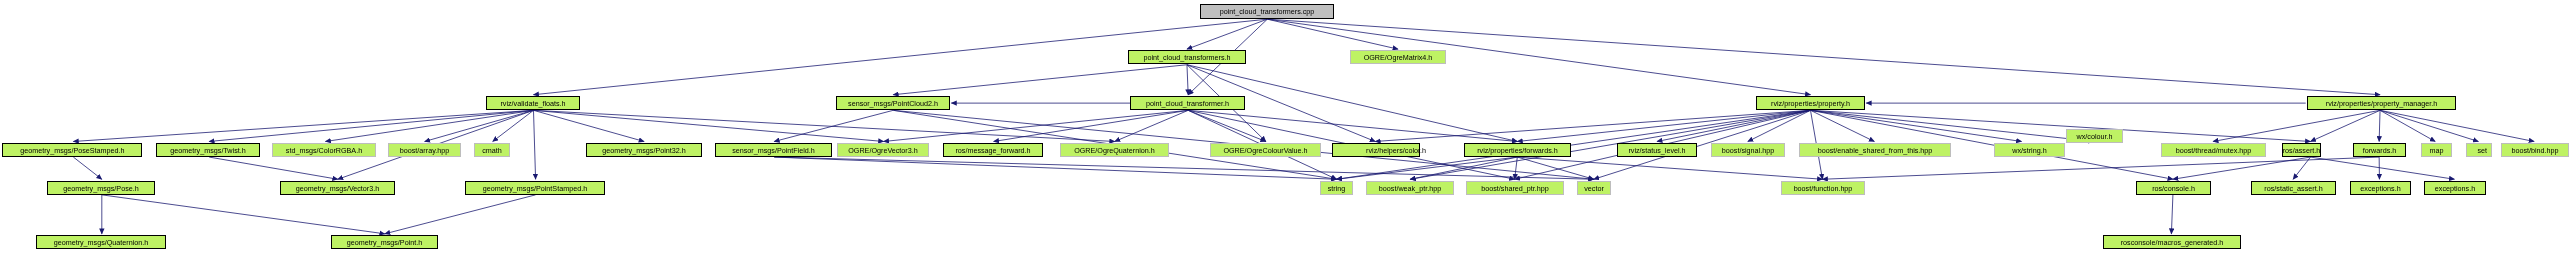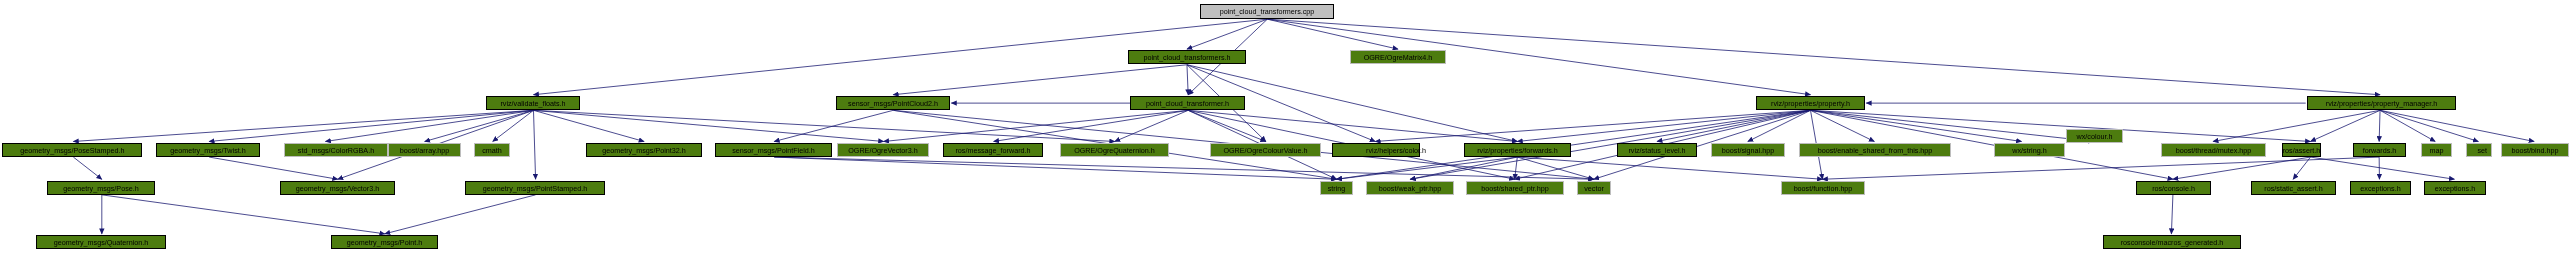--- a/index.html
+++ b/index.html
@@ -1,20 +1,20 @@
 <!DOCTYPE html>
 <html style="font-size:9.6px"><head>
 <meta charset="utf-8">
 <style>
   html,body{margin:0;padding:0;background:#ffffff;}
   #graph{position:relative;width:2576px;height:256px;background:#ffffff;overflow:hidden;
          font-family:"Liberation Sans",sans-serif;}
   #edges{position:absolute;left:0;top:0;width:2576px;height:256px;}
   .node{position:absolute;display:flex;align-items:center;justify-content:center;
-        background:#4d7c0f;border:0.6px solid #000000;box-sizing:border-box;
+        background:#bef264;border:0.6px solid #000000;box-sizing:border-box;
         font-size:7.2px;color:#000000;white-space:nowrap;z-index:2;}
   .node.external{border:0.6px solid #bdbdbd;}
   .node.root{background:#bfbfbf;border:1.2px solid #000000;font-weight:normal;}
 </style>
 </head>
 <body>
 
 <div id="graph">
   <svg id="edges" width="2576" height="256" viewBox="0 0 4293 427" xmlns="http://www.w3.org/2000/svg">
     <defs>
@@ -100,21 +100,21 @@
       <div class="node root" style="left: 1200px; top: 3.6px; width: 134px; height: 15.6px;">point_cloud_transformers.cpp</div>
       <div class="node" style="left: 1128px; top: 50px; width: 118px; height: 14.4px;">point_cloud_transformers.h</div>
       <div class="node external" style="left: 1350px; top: 50px; width: 96px; height: 14.4px;">OGRE/OgreMatrix4.h</div>
       <div class="node" style="left: 486px; top: 96px; width: 94px; height: 14.4px;">rviz/validate_floats.h</div>
       <div class="node" style="left: 836px; top: 96px; width: 114px; height: 14.4px;">sensor_msgs/PointCloud2.h</div>
       <div class="node" style="left: 1130px; top: 96px; width: 115px; height: 14.4px;">point_cloud_transformer.h</div>
       <div class="node" style="left: 1756px; top: 96px; width: 109px; height: 14.4px;">rviz/properties/property.h</div>
       <div class="node" style="left: 2307px; top: 96px; width: 149px; height: 14.4px;">rviz/properties/property_manager.h</div>
       <div class="node" style="left: 2.4px; top: 143px; width: 140px; height: 14.4px;">geometry_msgs/PoseStamped.h</div>
       <div class="node" style="left: 156px; top: 143px; width: 104px; height: 14.4px;">geometry_msgs/Twist.h</div>
-      <div class="node external" style="left: 284px; top: 143px; width: 104px; height: 14.4px;">std_msgs/ColorRGBA.h</div>
+      <div class="node external" style="left: 272px; top: 143px; width: 104px; height: 14.4px;">std_msgs/ColorRGBA.h</div>
       <div class="node external" style="left: 388px; top: 143px; width: 73px; height: 14.4px;">boost/array.hpp</div>
       <div class="node external" style="left: 474px; top: 143px; width: 36px; height: 14.4px;">cmath</div>
       <div class="node" style="left: 586px; top: 143px; width: 116px; height: 14.4px;">geometry_msgs/Point32.h</div>
       <div class="node" style="left: 715px; top: 143px; width: 117px; height: 14.4px;">sensor_msgs/PointField.h</div>
       <div class="node external" style="left: 837px; top: 143px; width: 92px; height: 14.4px;">OGRE/OgreVector3.h</div>
       <div class="node" style="left: 943px; top: 143px; width: 100px; height: 14.4px;">ros/message_forward.h</div>
       <div class="node external" style="left: 1060px; top: 143px; width: 109px; height: 14.4px;">OGRE/OgreQuaternion.h</div>
       <div class="node external" style="left: 1210px; top: 143px; width: 111px; height: 14.4px;">OGRE/OgreColourValue.h</div>
       <div class="node" style="left: 1332px; top: 143px; width: 88px; height: 14.4px; padding-left: 40px;">rviz/helpers/color.h</div>
       <div class="node" style="left: 1464px; top: 143px; width: 107px; height: 14.4px;">rviz/properties/forwards.h</div>

